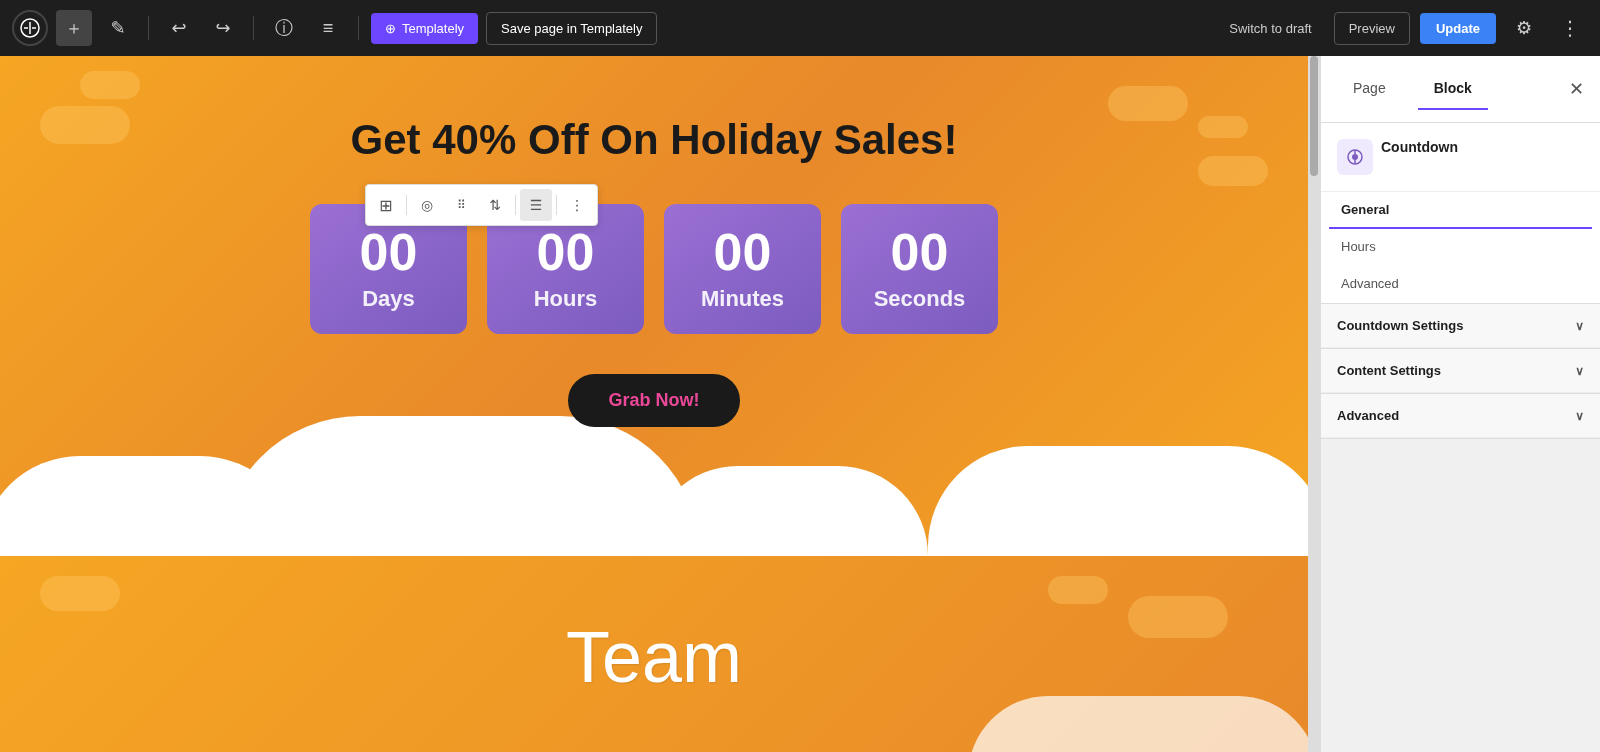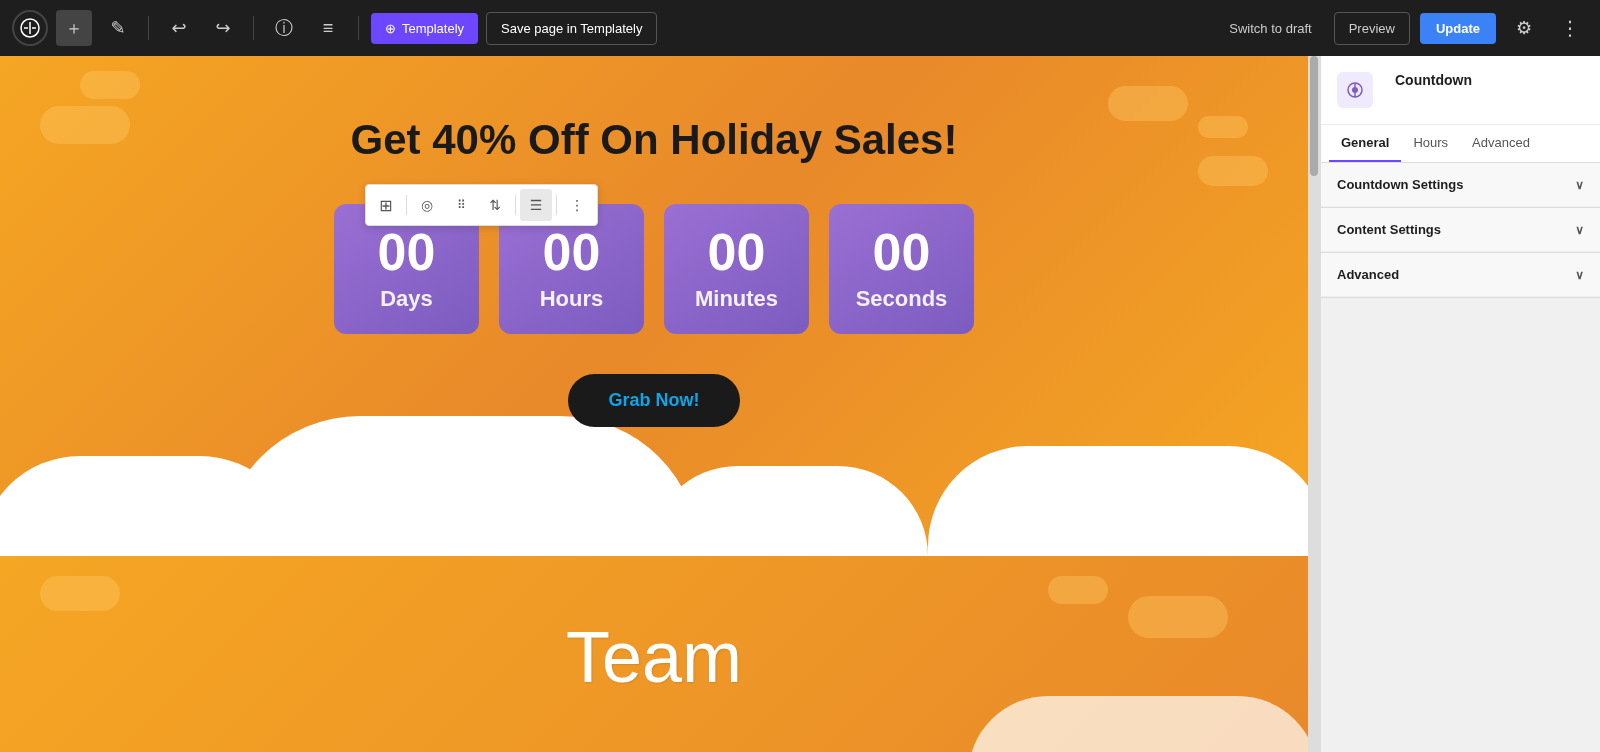--- a/index.html
+++ b/index.html
@@ -189,21 +189,21 @@
       gap: 20px;
       margin-bottom: 40px;
       position: relative;
       z-index: 2;
     }
 
     .countdown-item {
       background: #7c5cbf;
       background: linear-gradient(145deg, #9b6fd4, #7c5cbf);
       border-radius: 12px;
-      width: 145px;
+      width: 157px;
       height: 130px;
       display: flex;
       flex-direction: column;
       align-items: center;
       justify-content: center;
       gap: 8px;
     }
 
     .countdown-number {
       font-size: 52px;
@@ -215,21 +215,21 @@
     .countdown-label {
       font-size: 22px;
       color: rgba(255,255,255,0.9);
       font-weight: 700;
     }
 
     .grab-btn {
       display: block;
       margin: 8px auto;
       background: #1a1a1a;
-      color: #0ea5e9;
+      color: #ec4899;
       border: none;
       border-radius: 30px;
       padding: 16px 40px;
       font-size: 18px;
       font-weight: 600;
       cursor: pointer;
       position: relative;
       z-index: 2;
     }
 
@@ -307,21 +307,21 @@
       color: #555;
       cursor: pointer;
       font-size: 18px;
       display: flex; align-items: center; justify-content: center;
     }
 
     
     .block-info {
       display: flex;
       align-items: flex-start;
-      gap: 22px;
+      gap: 8px;
       padding: 16px;
       background: white;
       border-bottom: 1px solid #eee;
     }
 
     .block-icon {
       width: 36px; height: 36px;
       background: #f0eaff;
       border-radius: 6px;
       display: flex; align-items: center; justify-content: center;
@@ -342,20 +342,21 @@
       margin-top: 2px;
       line-height: 1.4;
     }
 
     
     .panel-tabs {
       display: flex;
       border-bottom: 1px solid #ddd;
       background: white;
       padding: 0 8px;
+      flex-direction: column;
     }
 
     .panel-tab {
       padding: 10px 12px;
       font-size: 13px;
       color: #555;
       cursor: pointer;
       border-bottom: 2px solid transparent;
     }
 
@@ -581,20 +582,27 @@
 
     </div>
 
     <div class="scrollbar-track">
       <div class="scrollbar-thumb"></div>
     </div>
   </div>
 
   <div class="right-sidebar">
 
+    <div class="sidebar-header">
+      <div class="sidebar-tabs" style="border-bottom:none; padding:0; background:transparent; gap:16px;">
+        <div class="sidebar-tab">Page</div>
+        <div class="sidebar-tab active" style="border-bottom: 2px solid #6c47ff;">Block</div>
+      </div>
+      <button class="sidebar-close" style="margin-left:auto;">✕</button>
+    </div>
 
     <div class="block-info">
       <div class="block-icon">
         <svg width="20" height="20" viewBox="0 0 20 20" fill="none">
           <circle cx="10" cy="10" r="7" stroke="#7c5cbf" stroke-width="1.5"></circle>
           <circle cx="10" cy="10" r="3" fill="#7c5cbf"></circle>
           <line x1="10" y1="3" x2="10" y2="7" stroke="#7c5cbf" stroke-width="1.5"></line>
           <line x1="10" y1="13" x2="10" y2="17" stroke="#7c5cbf" stroke-width="1.5"></line>
         </svg>
       </div>

